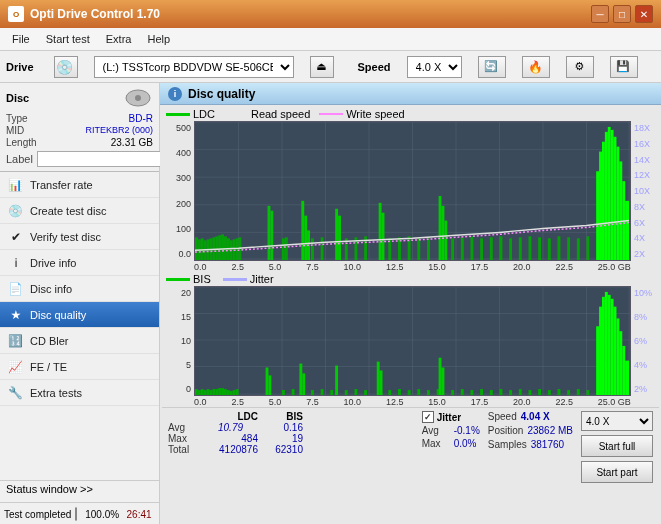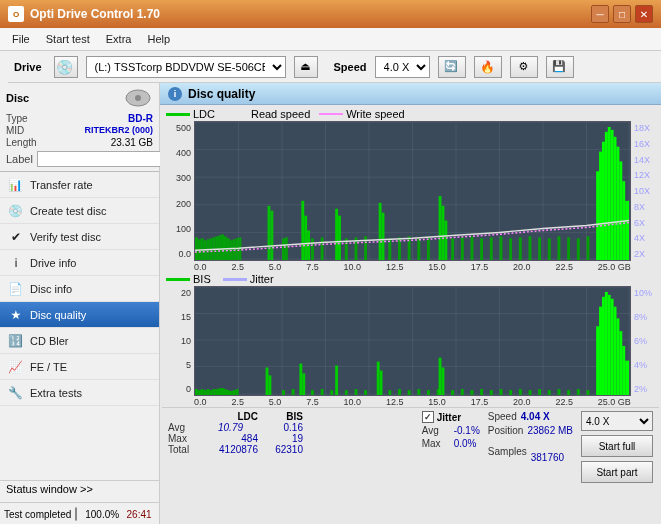--- a/index.html
+++ b/index.html
@@ -59,22 +59,21 @@
     }
 
     
     .toolbar {
       background: #f0f0f0;
       border-bottom: 1px solid #ccc;
       height: 32px;
       display: flex;
       align-items: center;
       padding: 0 6px;
-      gap: 8px;
-      margin-left: 8px;
+      gap: 16px;
     }
     .toolbar-label { font-size: 11px; font-weight: bold; margin-right: 4px; }
     .toolbar-drive-select {
       height: 22px;
       font-size: 11px;
       border: 1px solid #999;
       background: white;
       padding: 0 4px;
       width: 200px;
     }
@@ -126,21 +125,21 @@
     }
     .disc-title { font-weight: bold; font-size: 11px; }
     .disc-icon { width: 30px; height: 22px; display: flex; align-items: center; justify-content: center; }
     .disc-row {
       display: flex;
       justify-content: space-between;
       font-size: 10px;
       margin-bottom: 1px;
     }
     .disc-key { color: #444; }
-    .disc-val { color: #0000cc; font-weight: bold; }
+    .disc-val { color: #0000cc; font-weight: normal; }
     .disc-val-black { color: #000; }
     .label-row {
       display: flex;
       align-items: center;
       margin-top: 3px;
       gap: 4px;
     }
     .label-input {
       flex: 1;
       height: 16px;
@@ -835,21 +834,21 @@
           <div style="display:flex;align-items:center;gap:4px;font-size:10px;">
             <span style="color:#333;">Speed</span>
             <span style="color:#0000aa;font-weight:bold;">4.04 X</span>
           </div>
           <div style="display:flex;align-items:center;gap:4px;font-size:10px;">
             <span style="color:#333;">Position</span>
             <span style="color:#0000aa;">23862 MB</span>
           </div>
           <div style="display:flex;align-items:center;gap:4px;font-size:10px;">
             <span style="color:#333;">Samples</span>
-            <span style="color:#0000aa;margin-top:13px;">381760</span>
+            <span style="color:#0000aa;">381760</span>
           </div>
         </div>
 
         <div class="buttons-section">
           <select class="speed-select-bottom">
             <option>4.0 X</option>
           </select>
           <button class="action-btn">Start full</button>
           <button class="action-btn">Start part</button>
         </div>

